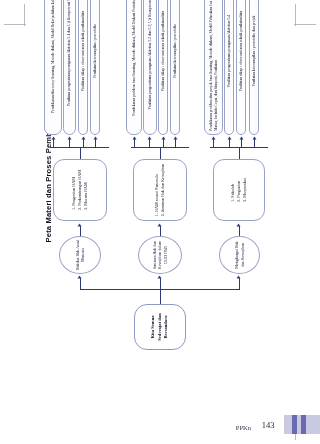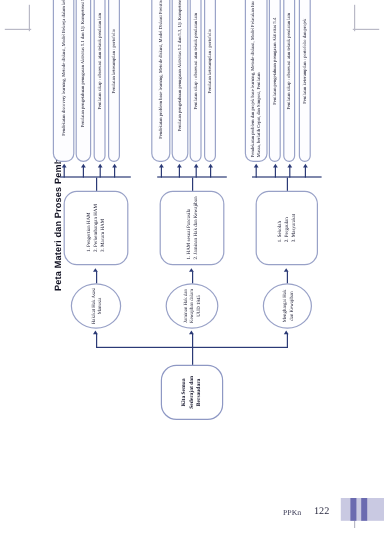--- a/index.html
+++ b/index.html
@@ -241,15 +241,15 @@
   <div class="node leaf" style="left:224px;top:207px;width:168px;height:10px;">
     <div class="txt">Penilaian keterampilan : portofolio dan projek</div>
   </div>
 
 </div>
 
 <div class="footer">
   <div class="f-bar"></div>
   <div class="f-bar2"></div>
   <div class="f-bar3"></div>
-  <div class="f-pill">122</div>
+  <div class="f-pill">143</div>
   <div class="f-label">PPKn</div>
 </div>
 
 </body></html>

